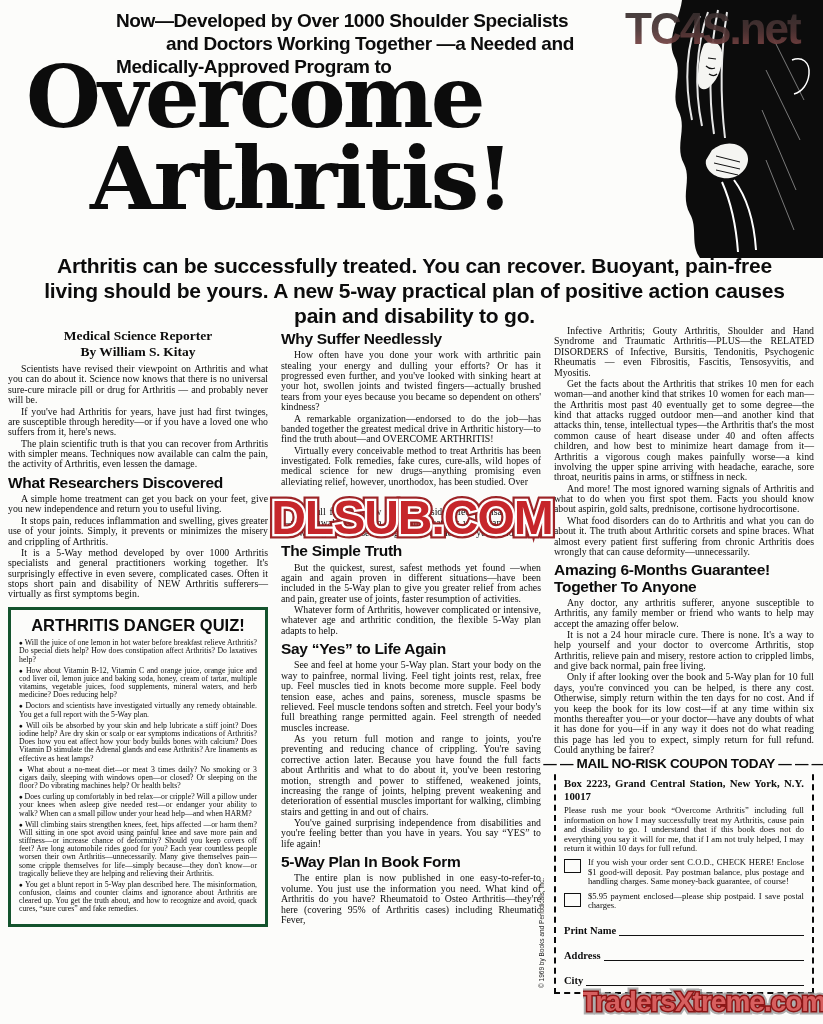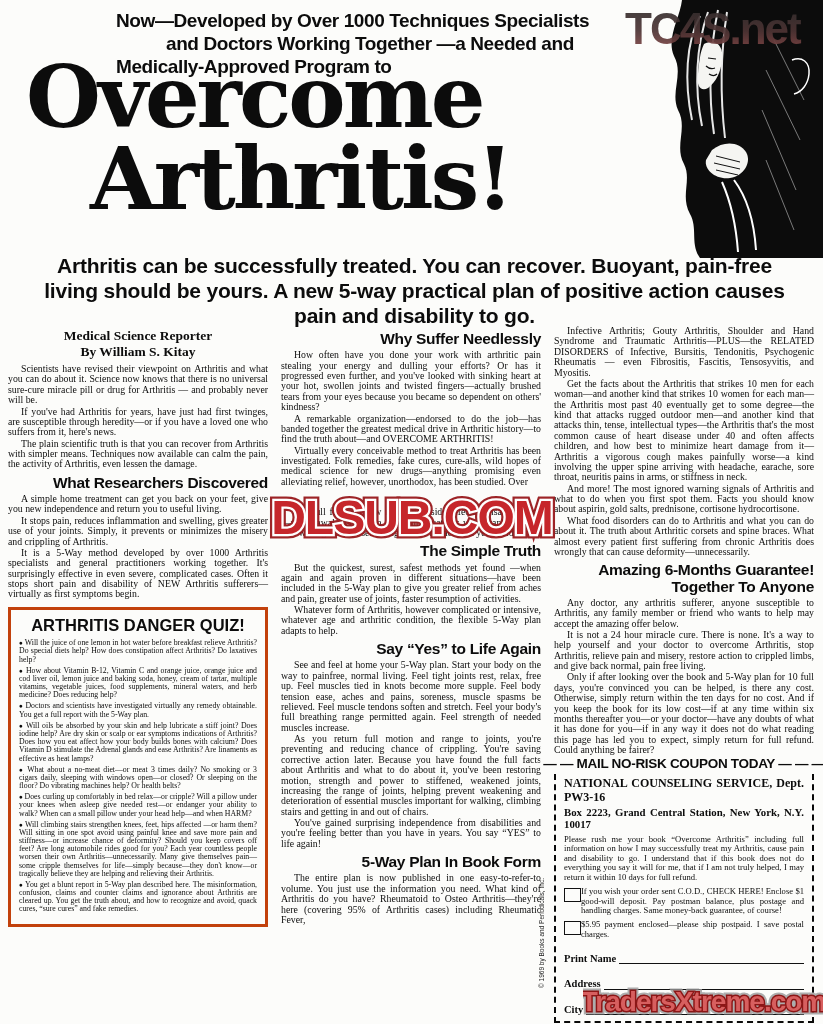--- a/index.html
+++ b/index.html
@@ -17,58 +17,58 @@
   .subhead{position:absolute;top:253px;left:42px;width:745px;text-align:center;
           font-family:"Liberation Sans",sans-serif;font-weight:700;font-size:21px;line-height:1.2;letter-spacing:-0.2px;}
 
   
   .cols{position:absolute;top:326px;left:8px;width:807px;display:flex;gap:13px;}
   .col{width:260px;font-family:"Liberation Serif",serif;font-size:9.8px;line-height:1.06;text-align:justify;}
   .col p{margin:0 0 1px;text-indent:13px;}
   .byline{text-align:center;font-weight:700;font-size:13.5px;line-height:1.15;margin:2px 0 5px;}
   .byline div{text-indent:0;}
   .colhead{font-family:"Liberation Sans",sans-serif;font-weight:700;font-size:15.5px;line-height:1.05;
-          text-align:right;margin:5px 0 3px;letter-spacing:-0.3px;}
+          text-align:left;margin:5px 0 3px;letter-spacing:-0.3px;}
   .gap-wm{margin-top:20px !important;}
 
   
-  .quiz{border:3px solid #c2410c;margin-top:7px;padding:5px 8px 7px;}
+  .quiz{border:3px solid #14532d;margin-top:7px;padding:5px 8px 7px;}
   .quiz-title{font-family:"Liberation Sans",sans-serif;font-weight:700;font-size:16.5px;text-align:center;margin:2px 0 5px;}
   .quiz p{font-size:7.8px;line-height:1.05;margin:0 0 3px;text-indent:0;}
   .quiz p::before{content:"●  ";font-size:6.5px;}
 
   
   .coupon{border:2.5px dashed #0a0a0a;margin-top:9px;padding:11px 8px 6px;position:relative;}
   .coupon-head{position:absolute;top:-9px;left:50%;transform:translateX(-50%);background:#fcfcfa;
           font-family:"Liberation Sans",sans-serif;font-weight:700;font-size:13.5px;white-space:nowrap;
           padding:0 3px;letter-spacing:-0.3px;}
   .coupon .org{font-weight:700;font-size:12px;text-indent:0 !important;line-height:1.15;}
   .coupon .addr{font-weight:700;font-size:10.8px;text-indent:0 !important;margin-bottom:4px;line-height:1.15;}
   .coupon .cbody{font-size:8.6px;line-height:1.1;text-indent:0 !important;margin-bottom:5px;}
-  .opt{display:flex;margin-bottom:5px;}
+  .opt{display:flex;gap:7px;margin-bottom:5px;}
   .opt .box{width:15px;height:12px;border:1.6px solid #111;flex:none;margin-top:1px;background:#fcfcfa;}
   .opt p{font-size:8.6px;line-height:1.1;text-indent:0 !important;margin:0;flex:1;}
   .field{display:flex;align-items:flex-end;font-weight:700;font-size:10.5px;margin-top:14px;}
   .field .line{flex:1;border-bottom:1.5px solid #111;height:2px;margin-left:3px;}
 
   
   .copyright-v{position:absolute;left:538px;top:988px;transform:rotate(-90deg);transform-origin:left top;
           font-family:"Liberation Sans",sans-serif;font-size:6.5px;color:#222;white-space:nowrap;}
   .illus{position:absolute;top:0;right:0;}
   .wm-tc4s{position:absolute;top:2px;right:0;}
   .wm-dlsub{position:absolute;top:487px;left:262px;}
   .wm-traders{position:absolute;bottom:2px;right:0;}
 </style>
 </head>
 <body>
 
 <div class="page">
 
   <div class="kicker">
-    <div class="k1">Now—Developed by Over 1000 Techniques Specialists</div>
+    <div class="k1">Now—Developed by Over 1000 Shoulder Specialists</div>
     <div class="k2">and Doctors Working Together —a Needed and</div>
     <div class="k3">Medically-Approved Program to</div>
   </div>
 
   <svg class="illus" width="207" height="258" viewBox="0 0 207 258">
     <path d="M66,0 L207,0 L207,258 L84,258 C74,244 82,228 74,214 C64,196 76,180 68,164 C58,146 72,128 62,110 C54,92 68,74 58,56 C50,38 64,18 66,0 Z" fill="#0c0c0c"></path>
     <path d="M84,16 C70,42 68,82 76,120 M92,12 C80,46 78,88 86,126 M102,10 C94,48 92,94 98,134 M111,12 C105,50 104,96 109,138" stroke="#fff" stroke-width="2" fill="none" opacity="0.9"></path>
     <path d="M88,44 C100,38 108,46 106,60 C105,72 100,82 92,88 C85,92 80,86 82,74 C83,63 84,52 88,44 Z" fill="#f5f5f2"></path>
     <path d="M92,58 l8,1 M90,66 c3,3 6,3 9,2 M93,74 c3,2 6,2 8,0" stroke="#111" stroke-width="1.2" fill="none"></path>
     <path d="M96,150 C108,140 124,142 130,152 C136,162 128,176 114,178 C100,180 88,170 90,160 Z" fill="#f5f5f2"></path>
@@ -150,21 +150,20 @@
       <div class="colhead">
         <div>Amazing 6-Months Guarantee!</div>
         <div>Together To Anyone</div>
       </div>
       <p>Any doctor, any arthritis sufferer, anyone susceptible to Arthritis, any family member or friend who wants to help may accept the amazing offer below.</p>
       <p>It is not a 24 hour miracle cure. There is none. It's a way to help yourself and your doctor to overcome Arthritis, stop Arthritis, relieve pain and misery, restore action to crippled limbs, and give back normal, pain free living.</p>
       <p>Only if after looking over the book and 5-Way plan for 10 full days, you're convinced you can be helped, is there any cost. Otherwise, simply return within the ten days for no cost. And if you keep the book for its low cost—if at any time within six months thereafter you—or your doctor—have any doubts of what it has done for you—if in any way it does not do what reading this page has led you to expect, simply return for full refund. Could anything be fairer?</p>
 
       <div class="coupon">
         <div class="coupon-head">— — MAIL NO-RISK COUPON TODAY — — —</div>
-        <p class="org">NATIONAL COUNSELING SERVICE, Dept. PW3-16</p>
         <p class="addr">Box 2223, Grand Central Station, New York, N.Y. 10017</p>
         <p class="cbody">Please rush me your book “Overcome Arthritis” including full information on how I may successfully treat my Arthritis, cause pain and disability to go. I understand that if this book does not do everything you say it will for me, that if I am not truly helped, I may return it within 10 days for full refund.</p>
         <div class="opt">
           <div class="box"></div>
           <p>If you wish your order sent C.O.D., CHECK HERE! Enclose $1 good-will deposit. Pay postman balance, plus postage and handling charges. Same money-back guarantee, of course!</p>
         </div>
         <div class="opt">
           <div class="box"></div>
           <p>$5.95 payment enclosed—please ship postpaid. I save postal charges.</p>
         </div>

